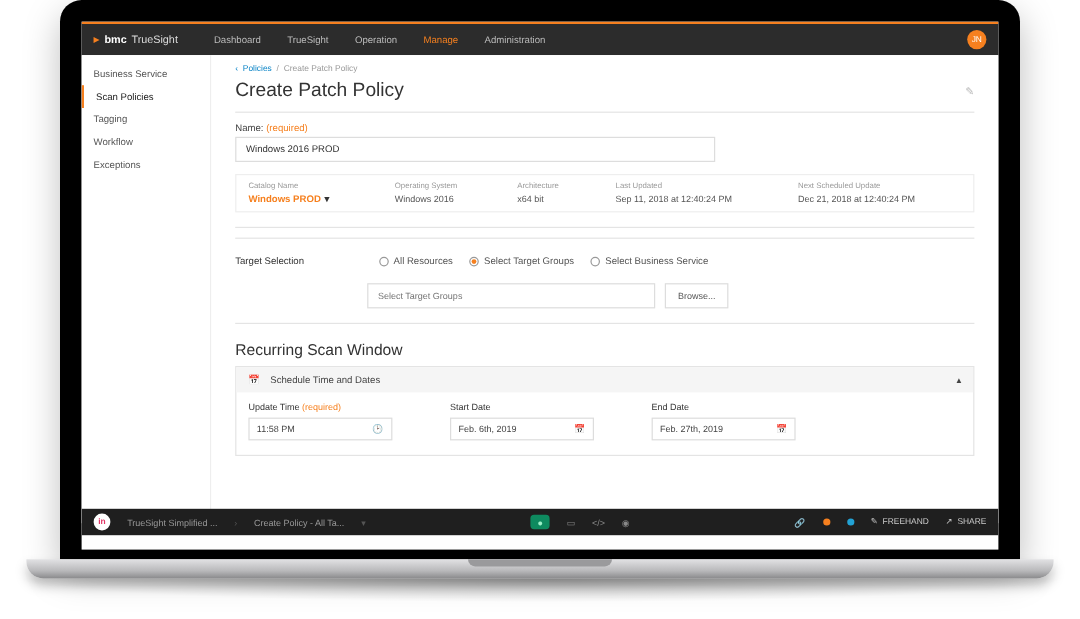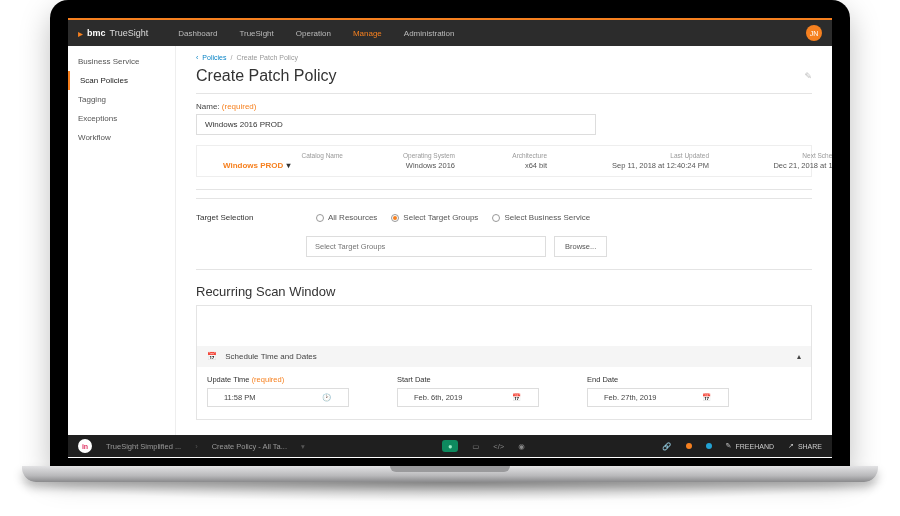--- a/index.html
+++ b/index.html
@@ -116,25 +116,24 @@
     font-size: 8px;
     color: #333;
     background:#fff;
   }
 
   .catalog-row {
     display: grid;
     grid-template-columns: 120px 100px 80px 150px 150px;
     border: 1px solid #eee;
     margin-top: 10px;
-    padding: 6px 26px;
+    padding: 6px 10px;
     font-size: 7px;
     color: #777;
-    gap: 12px;
-    text-align: right;
+    gap: 2px;
   }
   .catalog-row .hdr { color:#999; font-size:6.5px; margin-bottom:2px;}
   .catalog-name { color:#f6801f; font-weight:600; font-size:8px; display:flex; align-items:center; gap:3px; cursor:pointer;}
   .catalog-val { color:#555; font-size:7.5px;}
 
   .section-row { display:flex; gap:10px; align-items:flex-start; margin: 14px 0; }
   .section-label { width: 110px; color:#333; }
   .filter-text { flex:1; color:#333; font-weight:600; font-size:7.5px; line-height:1.5;}
   .add-btn {
     width: 14px; height: 14px; border-radius:50%; background:#f6801f; color:#fff;
@@ -149,33 +148,33 @@
 
   .groups-row { display:flex; gap:8px; margin-top:8px; margin-left:110px;}
   .groups-input { flex:1; max-width:240px; border:1px solid #ddd; padding:5px 8px; font-size:7.5px; color:#aaa;}
   .browse-btn { border:1px solid #ddd; padding:5px 10px; background:#fff; font-size:7.5px; cursor:pointer; color:#555;}
 
   .subsection-title { color:#333; font-size:13px; margin:14px 0 6px 0;}
 
   .schedule-box { border:1px solid #e4e4e4;}
   .schedule-head {
     background:#f5f5f5; padding:6px 10px; display:flex; align-items:center; justify-content:space-between;
-    font-size:8px; color:#444; cursor:pointer;margin-top:40px;
+    font-size:8px; color:#444; cursor:pointer;
   }
   .schedule-head .cal { margin-right:6px; color:#888;}
   .schedule-body { padding:8px 10px 12px 10px; display:flex; gap:48px;}
   .sched-col { font-size:7.5px;}
   .sched-col .lbl { margin-bottom:4px; color:#333;}
-  .sched-input { display:flex; align-items:center; border:1px solid #ddd; padding:4px 16px; background:#fff; gap:8px; width:142px;}
+  .sched-input { display:flex; align-items:center; border:1px solid #ddd; padding:4px 6px; background:#fff; gap:8px; width:120px;}
   .sched-input .ico { color:#888;}
 
   
   .bottom-bar {
     position: absolute;
-    left: 0; right: 0; bottom: 1px;
+    left: 0; right: 0; bottom: 12px;
     height: 22px;
     background: #1f1f1f;
     color: #aaa;
     display: flex;
     align-items: center;
     font-size: 7.5px;
     padding: 0 10px;
     gap: 14px;
   }
   .in-badge {
@@ -214,22 +213,22 @@
         </div>
         <div class="header-spacer"></div>
         <div class="avatar">JN</div>
       </div>
 
       <div class="app-body">
         <div class="sidebar">
           <div class="sidebar-item">Business Service</div>
           <div class="sidebar-item active">Scan Policies</div>
           <div class="sidebar-item">Tagging</div>
+          <div class="sidebar-item">Workflow</div>
           <div class="sidebar-item">Exceptions</div>
-          <div class="sidebar-item">Workflow</div>
         </div>
 
         <div class="main">
           <div class="breadcrumb">
             <span class="chev">‹</span>
             <span>Policies</span>
             <span class="muted">/</span>
             <span class="muted">Create Patch Policy</span>
           </div>
 

